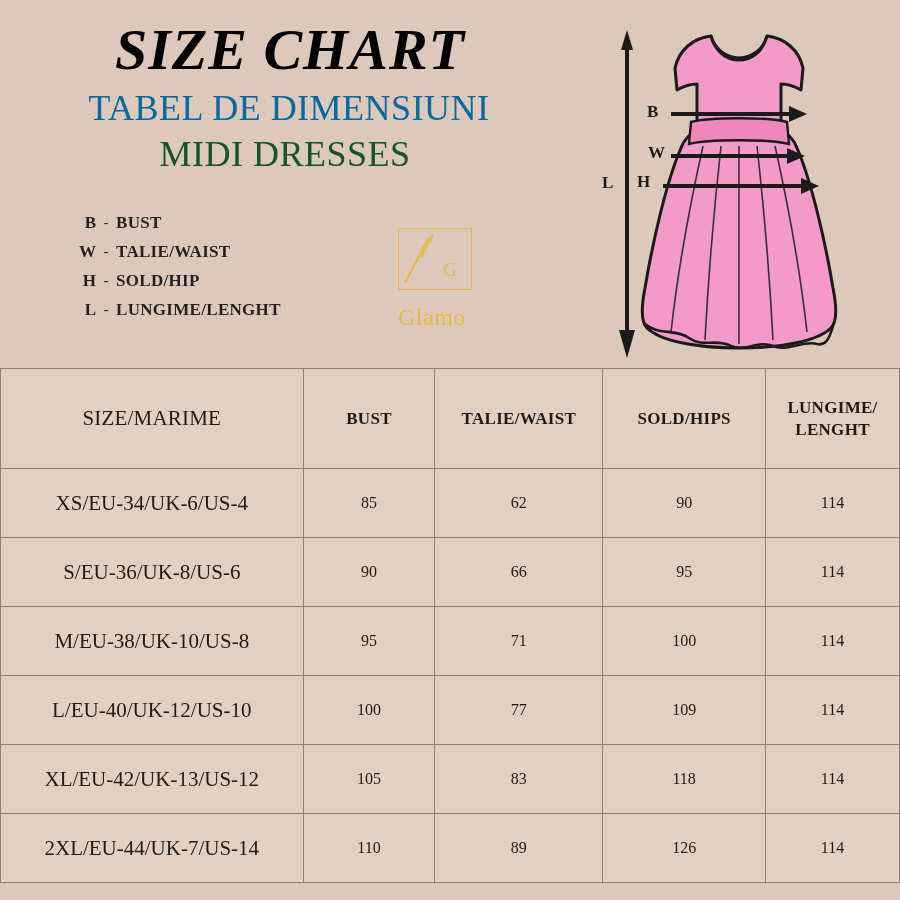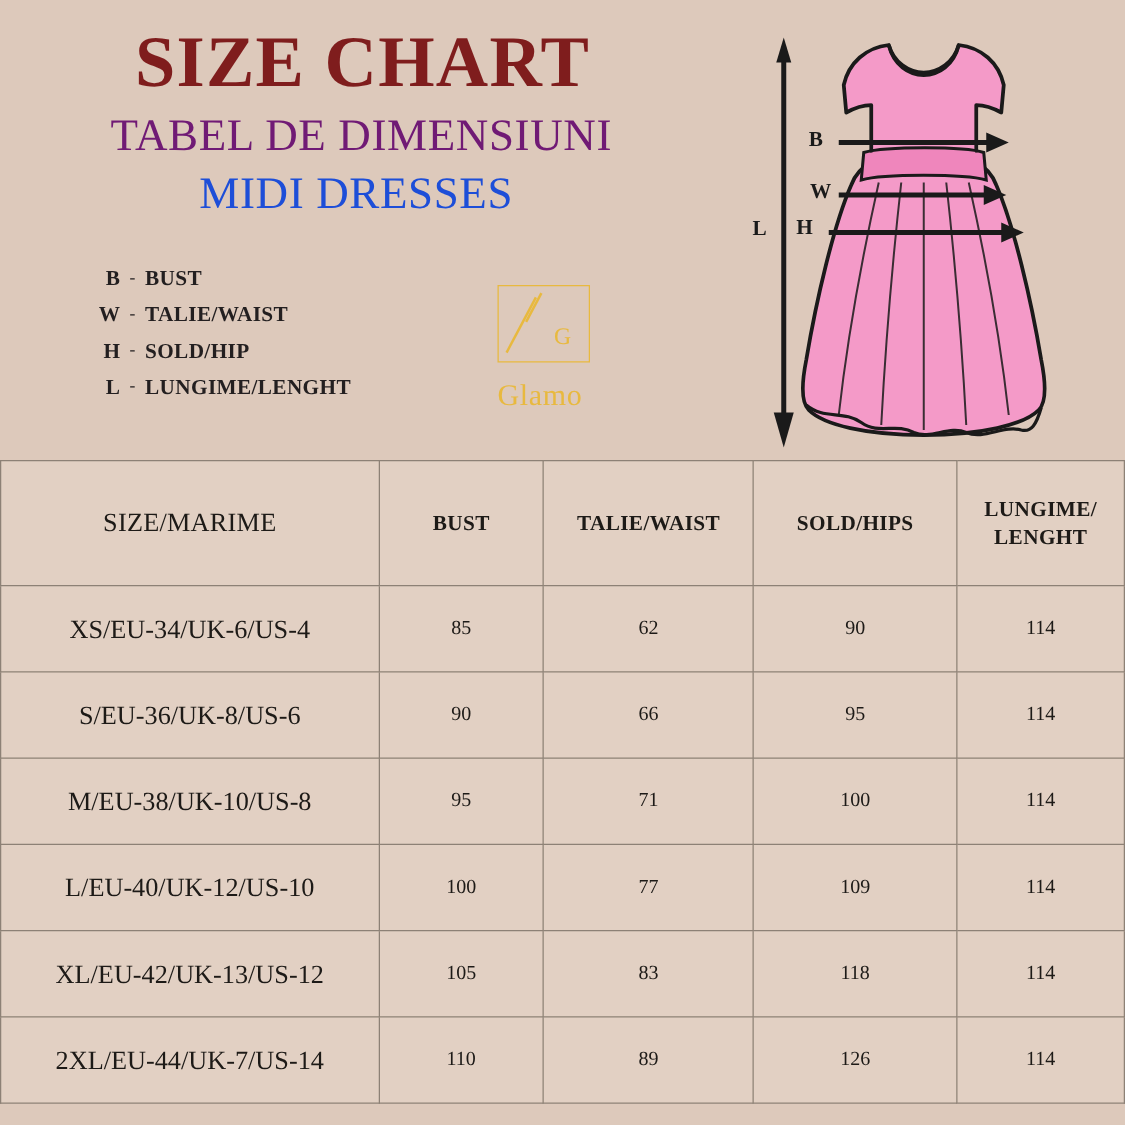--- a/index.html
+++ b/index.html
@@ -10,39 +10,40 @@
     overflow: hidden;
   }
   .page { position: relative; width: 900px; height: 900px; background: #ddc9bb; }
 
   
   .header {
     position: absolute; left: 0; top: 0; width: 570px; height: 368px;
     padding: 20px 0 0 0;
   }
   .title {
-    color: #7f1d1d;
+    color: #000000;
     font-family: "Liberation Serif", serif;
     font-weight: bold;
     font-size: 58px;
     letter-spacing: 1px;
     text-align: center;
     padding-left: 10px;
     line-height: 1.05;
+    font-style: italic;
   }
   .subtitle1 {
-    color: #701a75;
+    color: #0369a1;
     font-size: 36px;
     text-align: center;
     letter-spacing: 0.5px;
     margin-top: 6px;
     padding-left: 8px;
   }
   .subtitle2 {
-    color: #1d4ed8;
+    color: #14532d;
     font-size: 36px;
     text-align: center;
     letter-spacing: 0.5px;
     margin-top: 4px;
     padding-left: 0;
   }
 
   
   .legend {
     position: absolute; left: 70px; top: 208px;

